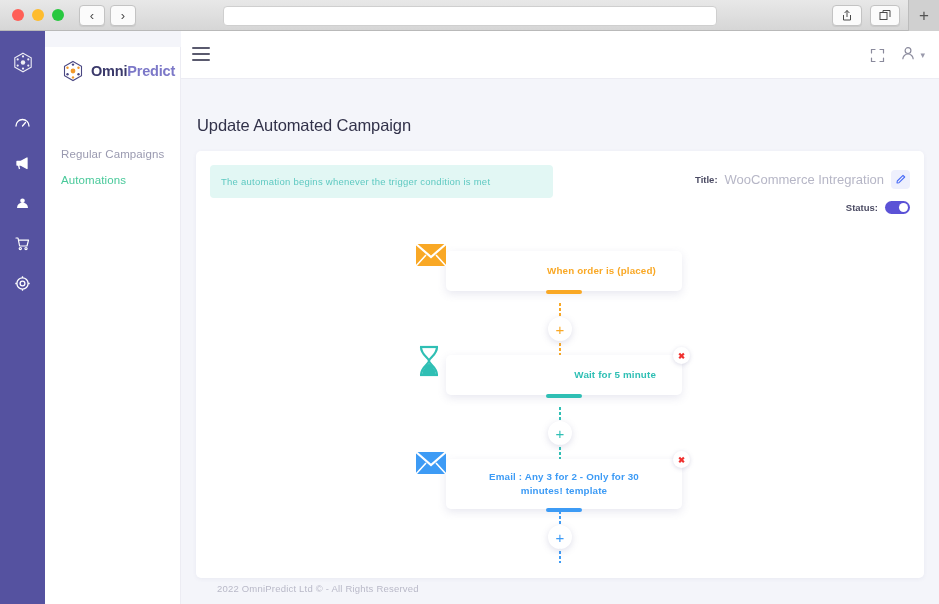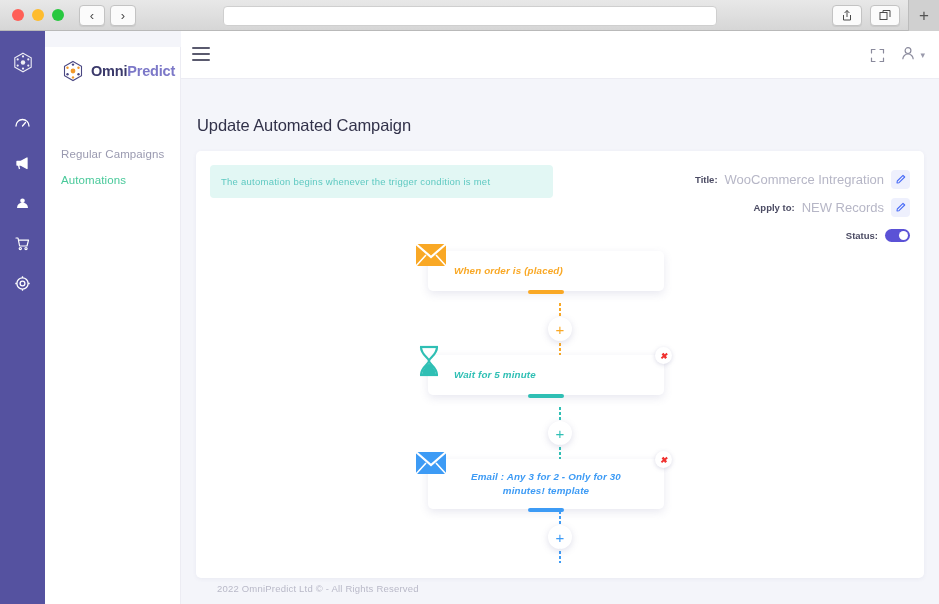--- a/index.html
+++ b/index.html
@@ -246,33 +246,32 @@
 
   
   .flow {
     position: absolute;
     left: 0; top: 100px;
     width: 728px;
   }
   .flow-step { position: relative; height: 52px; }
   .node-card {
     position: absolute;
-    left: 232px;
+    left: 250px;
     top: 0;
     width: 236px;
     background: #ffffff;
     border-radius: 5px;
     box-shadow: 0 3px 9px rgba(110,110,160,0.16);
     min-height: 40px;
     display: flex;
     align-items: center;
-    justify-content: flex-start;
+    justify-content: flex-end;
     text-align: center;
     padding: 9px 26px;
-    font-style: italic;
   }
   .node-label {
     font-size: 9.8px;
     font-weight: bold;
     line-height: 1.45;
     letter-spacing: 0.15px;
   }
   .node-card.tall { padding: 11px 26px; }
 
   .node-icon {
@@ -487,29 +486,20 @@
         <div class="meta-row">
           <span class="meta-label">Title:</span>
           <span class="meta-value">WooCommerce Intregration</span>
           <span class="edit-btn">
             <svg width="10" height="10" viewBox="0 0 10 10" fill="none" stroke="#4a6cf7" stroke-width="1.1" stroke-linejoin="round">
               <path d="M1 9 L1.3 7 L7 1.3 L8.7 3 L3 8.7 Z"></path>
             </svg>
           </span>
         </div>
         <div class="meta-row">
-          <span class="meta-label">Apply to:</span>
-          <span class="meta-value">NEW Records</span>
-          <span class="edit-btn">
-            <svg width="10" height="10" viewBox="0 0 10 10" fill="none" stroke="#4a6cf7" stroke-width="1.1" stroke-linejoin="round">
-              <path d="M1 9 L1.3 7 L7 1.3 L8.7 3 L3 8.7 Z"></path>
-            </svg>
-          </span>
-        </div>
-        <div class="meta-row">
           <span class="meta-label">Status:</span>
           <span class="toggle"></span>
         </div>
       </div>
 
       <div class="flow">
 
         <div class="flow-step">
           <span class="node-icon">
             <svg width="34" height="28" viewBox="0 0 34 28">

